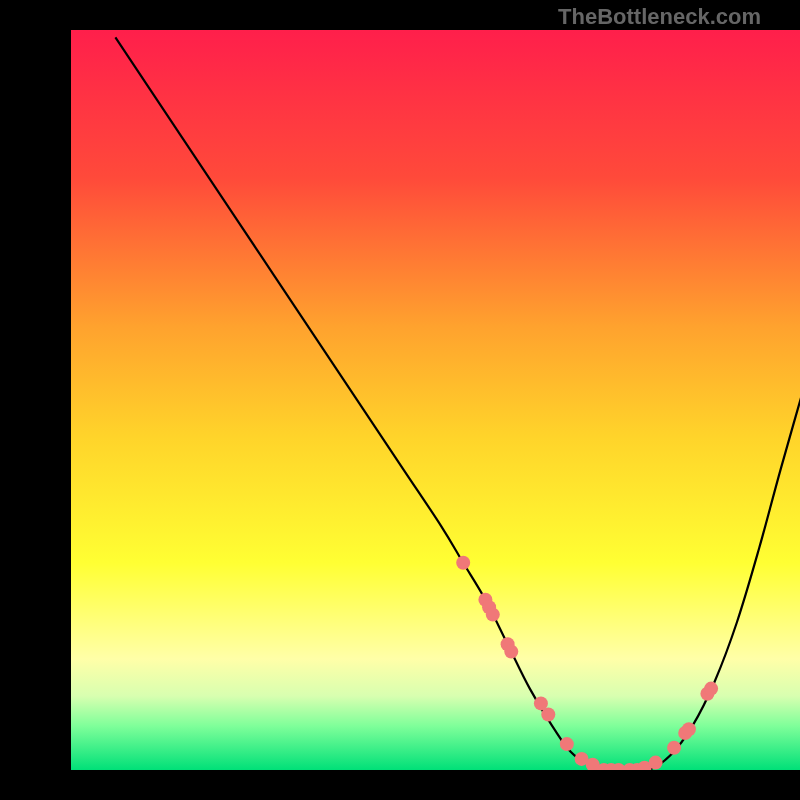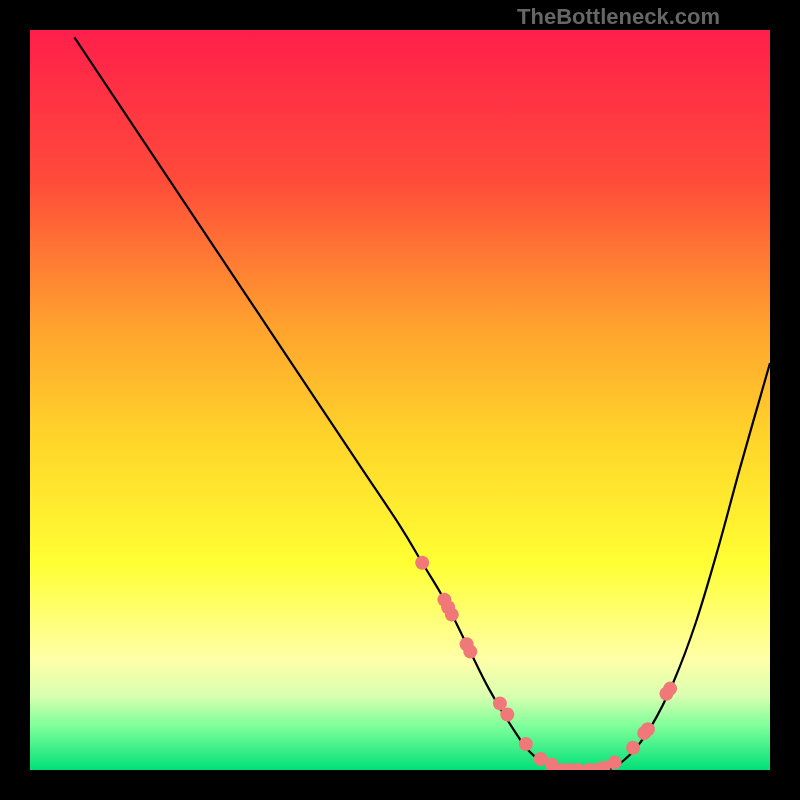--- a/index.html
+++ b/index.html
@@ -8,20 +8,21 @@
     width: 800px;
     height: 800px;
     background: #000000;
     overflow: hidden;
     font-family: Arial, Helvetica, sans-serif;
   }
   .wrapper {
     position: relative;
     width: 726px;
     height: 800px;
+    margin-left: 41px;
   }
   .watermark {
     position: absolute;
     top: 4px;
     right: 6px;
     color: #666666;
     font-size: 22px;
     font-weight: bold;
     z-index: 10;
     user-select: none;

